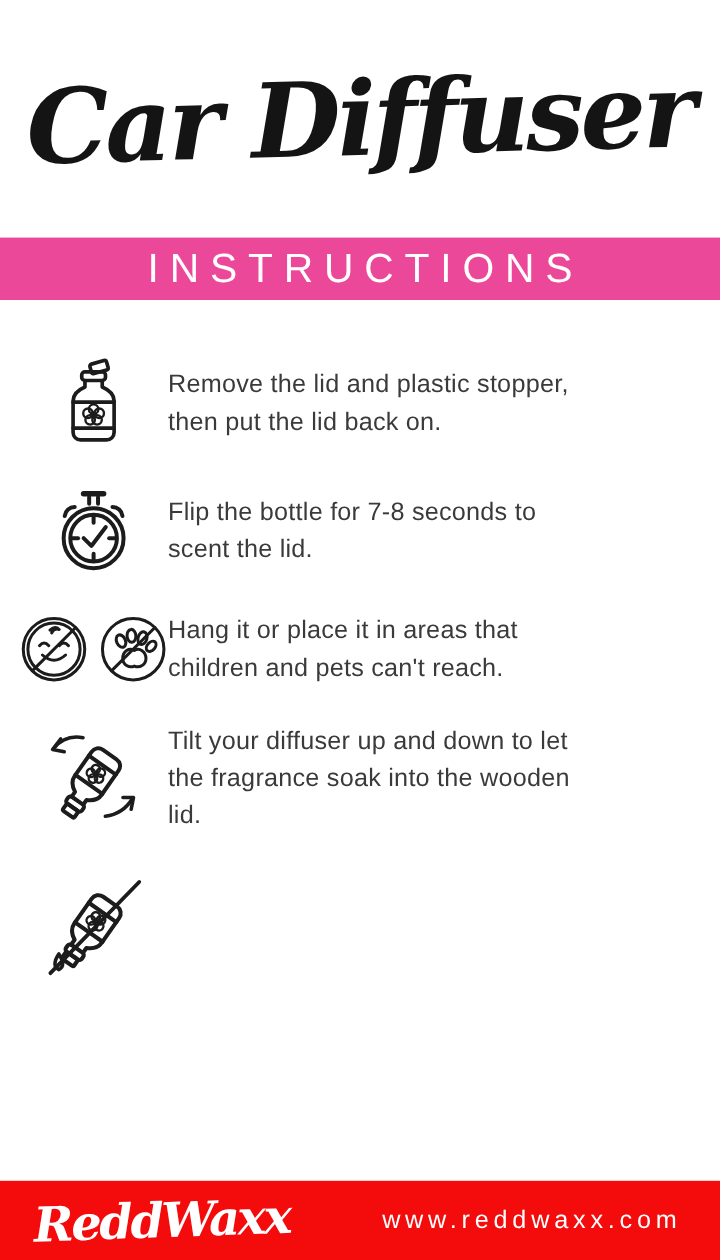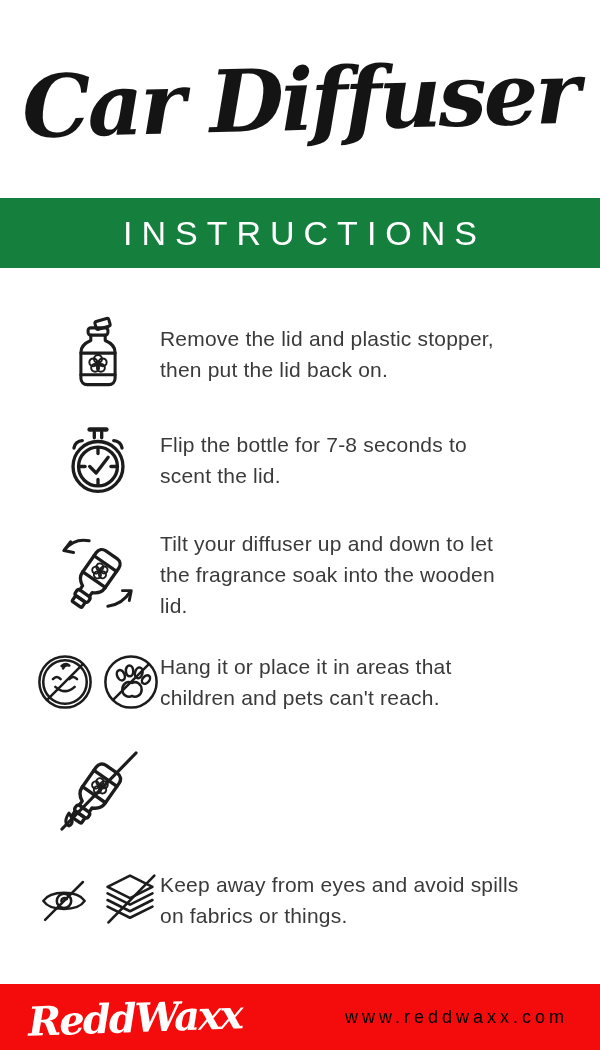--- a/index.html
+++ b/index.html
@@ -25,37 +25,37 @@
     font-weight: 700;
     font-size: 86px;
     color: #141414;
     letter-spacing: -3px;
     white-space: nowrap;
     transform: rotate(-1.5deg);
   }
 
   
   .banner {
-    height: 70px;
-    background: #15803d;
+    height: 52px;
+    background: #ec4899;
     display: flex;
     align-items: center;
     justify-content: center;
   }
   .banner-label {
     color: #ffffff;
     font-size: 34px;
     font-weight: 400;
     letter-spacing: 9px;
     padding-left: 9px; 
   }
 
   
   .content {
-    padding: 48px 28px 0 36px;
+    padding: 48px 28px 0 16px;
     display: flex;
     flex-direction: column;
     gap: 30px;
   }
   .row {
     display: flex;
     align-items: center;
   }
   .icon-cell {
     width: 124px;
@@ -88,22 +88,22 @@
   .brand {
     font-family: "DejaVu Serif", serif;
     font-style: italic;
     font-weight: 700;
     font-size: 40px;
     color: #ffffff;
     letter-spacing: -2px;
     transform: rotate(-2deg);
   }
   .url {
-    color: #000000;
-    font-size: 18px;
+    color: #ffffff;
+    font-size: 21px;
     letter-spacing: 4px;
     text-align: center;
   }
 </style>
 </head>
 <body>
 
 <div class="page">
 
   <div class="header">
@@ -149,20 +149,45 @@
           <circle cx="40" cy="47" r="21"></circle>
           <line x1="40" y1="27.5" x2="40" y2="33"></line>
           <line x1="40" y1="61" x2="40" y2="66.5"></line>
           <line x1="20.5" y1="47" x2="26" y2="47"></line>
           <line x1="54" y1="47" x2="59.5" y2="47"></line>
           <path d="M31,47 L38,54 L51,37"></path>
         </svg>
       </div>
       <div class="text-cell">Flip the bottle for 7-8 seconds to
 scent the lid.</div>
+    </div>
+
+    <div class="row">
+      <div class="icon-cell">
+        <svg class="icn" width="58" height="58" viewBox="0 0 60 60" stroke-width="2.6">
+          <circle cx="30" cy="30" r="26.5"></circle>
+          <circle cx="30" cy="30" r="22.5"></circle>
+          <path d="M17.5,27 Q21.5,22.5 25.5,27"></path>
+          <path d="M34.5,27 Q38.5,22.5 42.5,27"></path>
+          <path d="M20,35 Q30,44 40,35"></path>
+          <path d="M26.5,13.5 Q31,9.5 34.5,13 Q30,11.5 28,16"></path>
+          <line x1="11.5" y1="48.5" x2="48.5" y2="11.5"></line>
+        </svg>
+        <svg class="icn" width="58" height="58" viewBox="0 0 60 60" stroke-width="2.6">
+          <circle cx="30" cy="30" r="26.5"></circle>
+          <ellipse cx="19.5" cy="23" rx="3.8" ry="5.6" transform="rotate(-24 19.5 23)"></ellipse>
+          <ellipse cx="28.5" cy="18.5" rx="3.8" ry="5.6" transform="rotate(-4 28.5 18.5)"></ellipse>
+          <ellipse cx="38" cy="20.5" rx="3.8" ry="5.6" transform="rotate(16 38 20.5)"></ellipse>
+          <ellipse cx="45.5" cy="27.5" rx="3.4" ry="5" transform="rotate(42 45.5 27.5)"></ellipse>
+          <path d="M21,38 C21,31.5 26.5,28.5 31,31 C35.5,28.5 41,32 41,38 C41,43.5 35.5,46.5 31,44.5 C26.5,46.5 21,43.5 21,38 Z"></path>
+          <line x1="11.5" y1="48.5" x2="48.5" y2="11.5"></line>
+        </svg>
+      </div>
+      <div class="text-cell">Hang it or place it in areas that
+children and pets can't reach.</div>
     </div>
 
     <div class="row">
       <div class="icon-cell">
         <svg class="icn" width="88" height="90" viewBox="0 0 90 90" stroke-width="3.4">
           <g transform="rotate(-145 45 44)">
             <rect x="39" y="6" width="12" height="7" rx="1.5"></rect>
             <rect x="37" y="13" width="16" height="7" rx="2.5"></rect>
             <path d="M39,20 L39,25 C34,27.5 31,31 31,36 L31,61 C31,65 34,68 38,68 L52,68 C56,68 59,65 59,61 L59,36 C59,31 56,27.5 51,25 L51,20"></path>
             <line x1="31" y1="37" x2="59" y2="37"></line>
@@ -181,45 +206,20 @@
           <path d="M70,61 L79,61 L77,71" stroke-width="3"></path>
         </svg>
       </div>
       <div class="text-cell">Tilt your diffuser up and down to let
 the fragrance soak into the wooden
 lid.</div>
     </div>
 
     <div class="row">
       <div class="icon-cell">
-        <svg class="icn" width="58" height="58" viewBox="0 0 60 60" stroke-width="2.6">
-          <circle cx="30" cy="30" r="26.5"></circle>
-          <circle cx="30" cy="30" r="22.5"></circle>
-          <path d="M17.5,27 Q21.5,22.5 25.5,27"></path>
-          <path d="M34.5,27 Q38.5,22.5 42.5,27"></path>
-          <path d="M20,35 Q30,44 40,35"></path>
-          <path d="M26.5,13.5 Q31,9.5 34.5,13 Q30,11.5 28,16"></path>
-          <line x1="11.5" y1="48.5" x2="48.5" y2="11.5"></line>
-        </svg>
-        <svg class="icn" width="58" height="58" viewBox="0 0 60 60" stroke-width="2.6">
-          <circle cx="30" cy="30" r="26.5"></circle>
-          <ellipse cx="19.5" cy="23" rx="3.8" ry="5.6" transform="rotate(-24 19.5 23)"></ellipse>
-          <ellipse cx="28.5" cy="18.5" rx="3.8" ry="5.6" transform="rotate(-4 28.5 18.5)"></ellipse>
-          <ellipse cx="38" cy="20.5" rx="3.8" ry="5.6" transform="rotate(16 38 20.5)"></ellipse>
-          <ellipse cx="45.5" cy="27.5" rx="3.4" ry="5" transform="rotate(42 45.5 27.5)"></ellipse>
-          <path d="M21,38 C21,31.5 26.5,28.5 31,31 C35.5,28.5 41,32 41,38 C41,43.5 35.5,46.5 31,44.5 C26.5,46.5 21,43.5 21,38 Z"></path>
-          <line x1="11.5" y1="48.5" x2="48.5" y2="11.5"></line>
-        </svg>
-      </div>
-      <div class="text-cell">Hang it or place it in areas that
-children and pets can't reach.</div>
-    </div>
-
-    <div class="row">
-      <div class="icon-cell">
         <svg class="icn" width="92" height="96" viewBox="0 0 92 96" stroke-width="3.4">
           <g transform="rotate(-145 46 46)">
             <rect x="40" y="8" width="12" height="7" rx="1.5"></rect>
             <rect x="38" y="15" width="16" height="7" rx="2.5"></rect>
             <path d="M40,22 L40,27 C35,29.5 32,33 32,38 L32,63 C32,67 35,70 39,70 L53,70 C57,70 60,67 60,63 L60,38 C60,33 57,29.5 52,27 L52,22"></path>
             <line x1="32" y1="39" x2="60" y2="39"></line>
             <line x1="32" y1="59" x2="60" y2="59"></line>
             <g stroke-width="2">
               <circle cx="46" cy="45" r="3.6"></circle>
               <circle cx="41.8" cy="48" r="3.6"></circle>
@@ -227,39 +227,20 @@
               <circle cx="48.6" cy="53" r="3.6"></circle>
               <circle cx="50.2" cy="48" r="3.6"></circle>
             </g>
           </g>
           <path d="M17,70 C13,76 12.5,81 17,83 C21.5,81 21,76 17,70 Z" stroke-width="3"></path>
           <line x1="10" y1="86" x2="84" y2="10" stroke-width="3.2"></line>
         </svg>
       </div>
     </div>
 
-    <div class="row">
-      <div class="icon-cell">
-        <svg class="icn" width="56" height="54" viewBox="0 0 60 60" stroke-width="2.8">
-          <path d="M7,31 C15,19 45,19 53,31 C45,43 15,43 7,31 Z"></path>
-          <circle cx="30" cy="31" r="8"></circle>
-          <path d="M27,31 A3.5 3.5 0 0 1 33,29"></path>
-          <line x1="9" y1="52" x2="51" y2="10"></line>
-        </svg>
-        <svg class="icn" width="60" height="58" viewBox="0 0 62 62" stroke-width="2.8">
-          <path d="M31,5 L55,17 L31,29 L7,17 Z"></path>
-          <path d="M7,24 L31,36 L55,24"></path>
-          <path d="M7,31 L31,43 L55,31"></path>
-          <path d="M7,38 L31,50 L55,38"></path>
-          <line x1="8" y1="55" x2="57" y2="5"></line>
-        </svg>
-      </div>
-      <div class="text-cell">Keep away from eyes and avoid spills
-on fabrics or things.</div>
-    </div>
 
   </div>
 
   <div class="footer">
     <div class="brand">ReddWaxx</div>
     <div class="url">www.reddwaxx.com</div>
   </div>
 
 </div>
 

